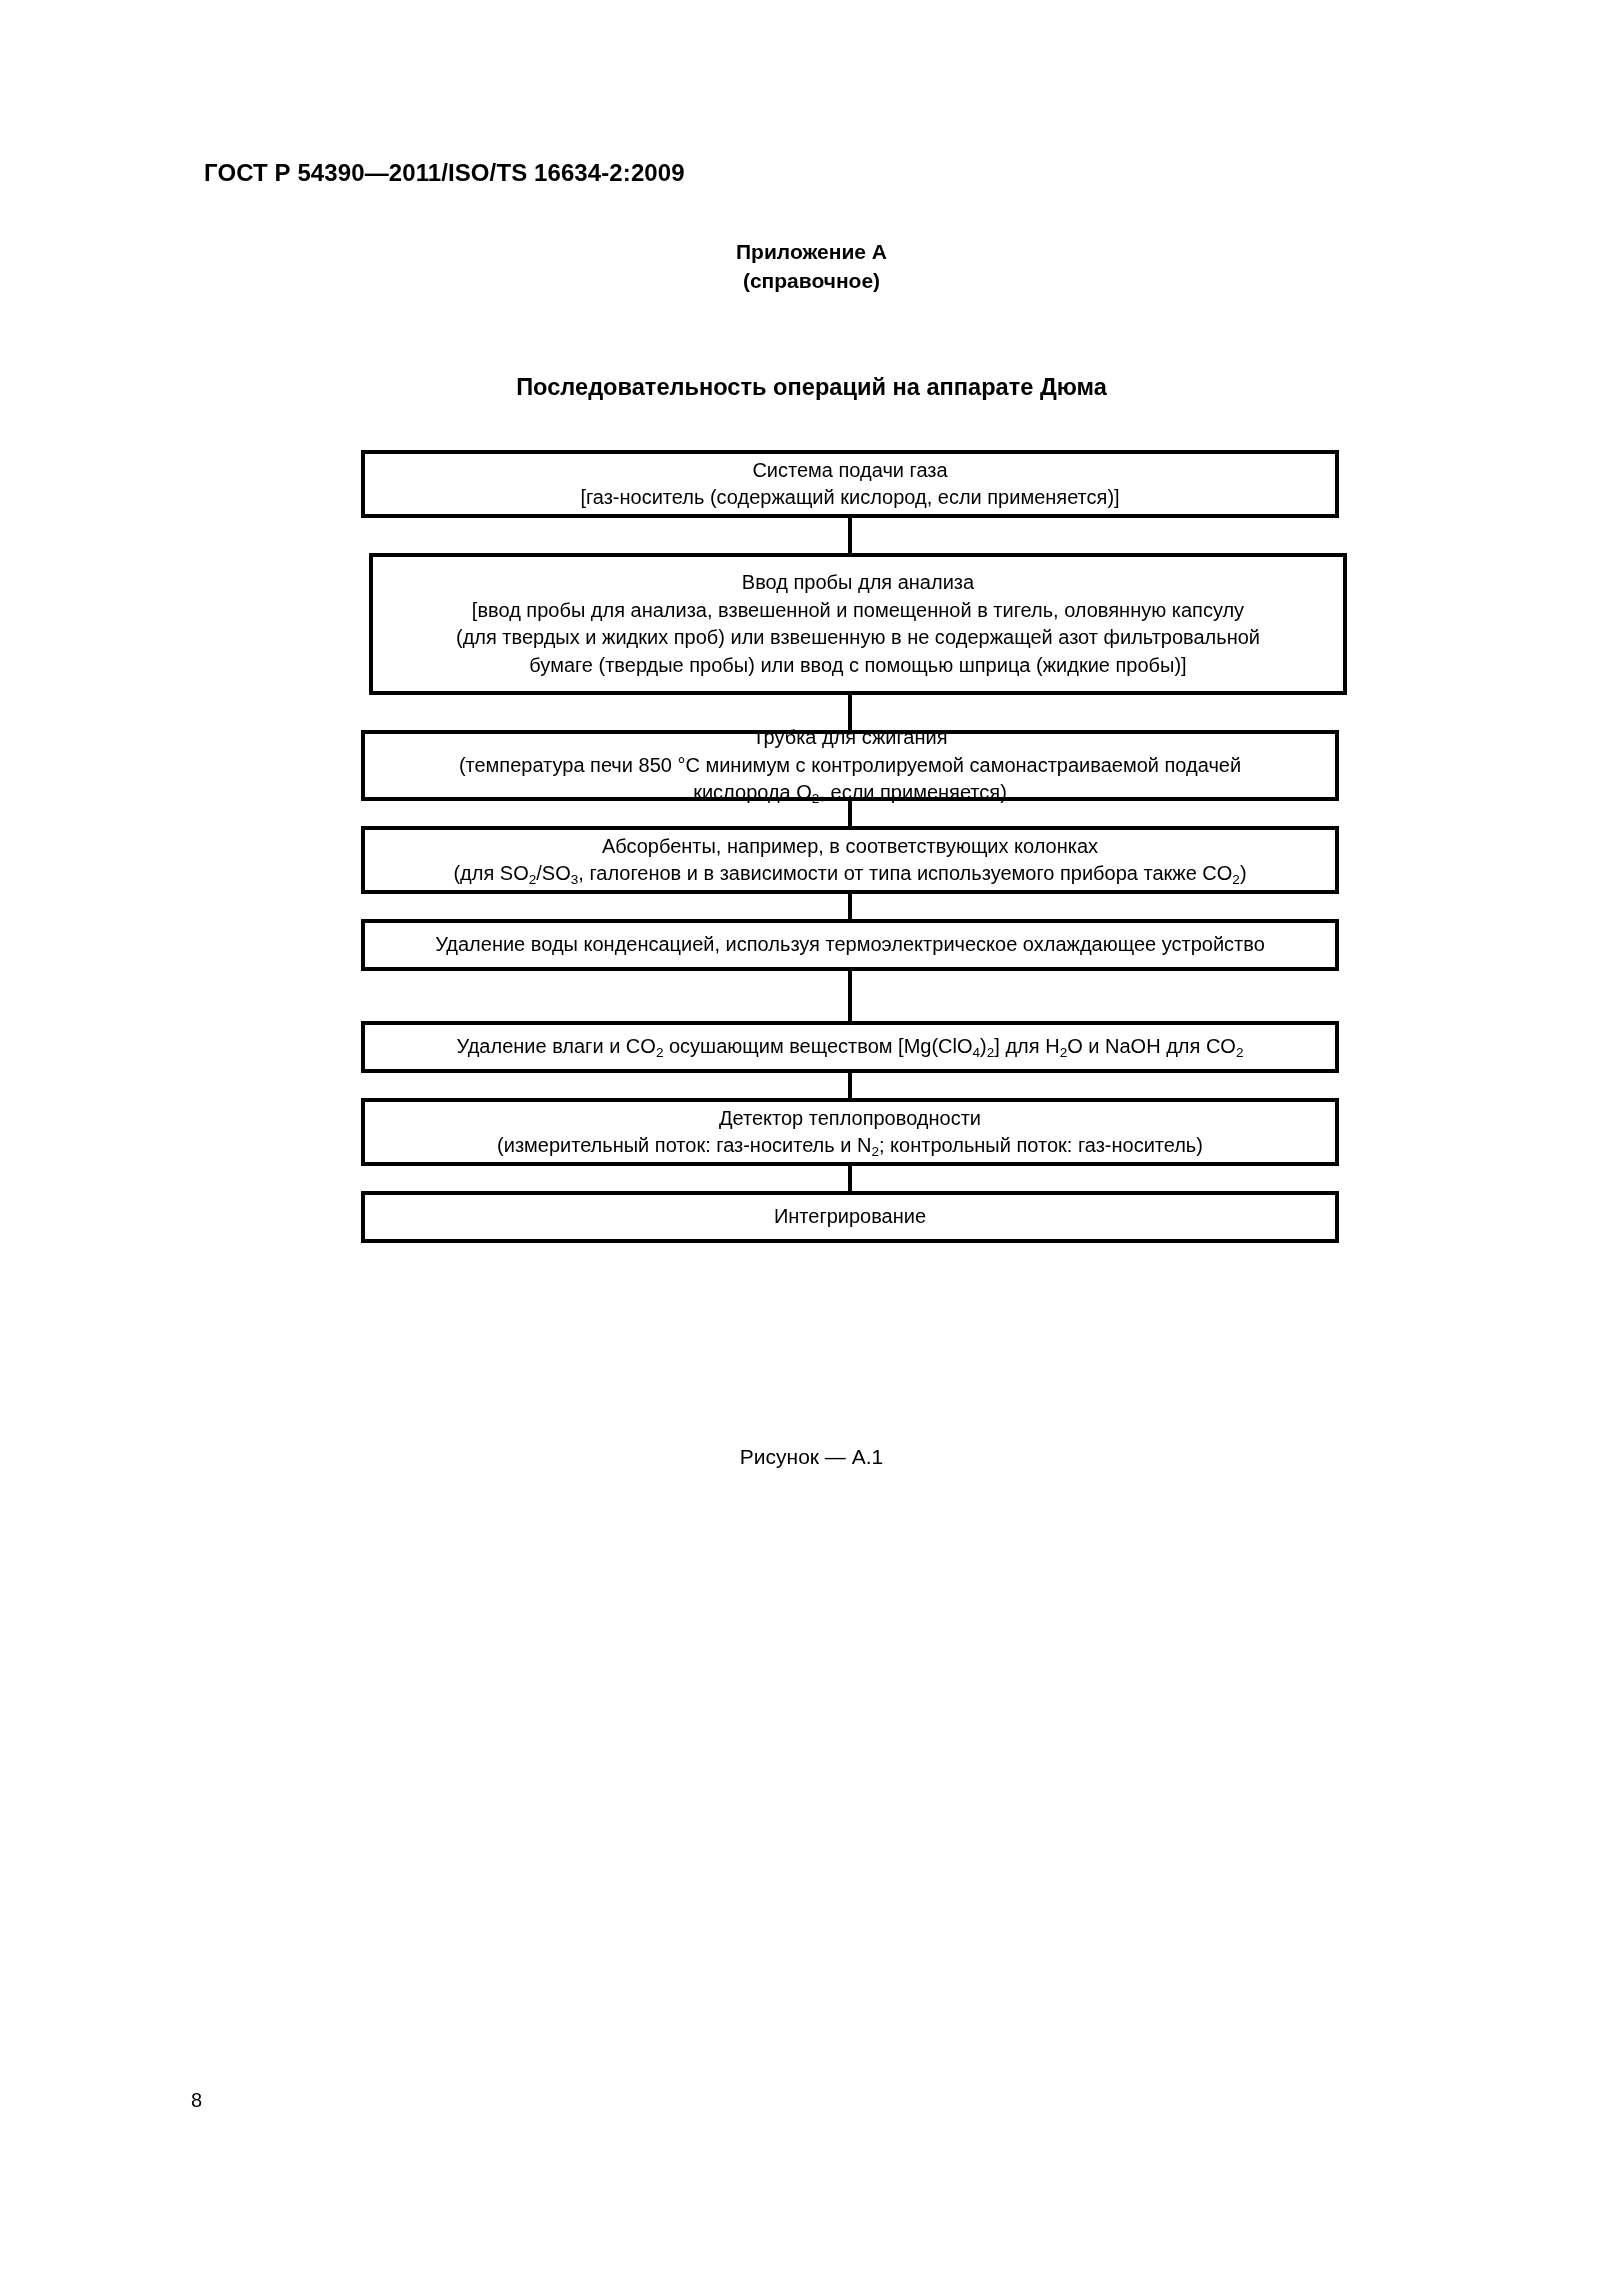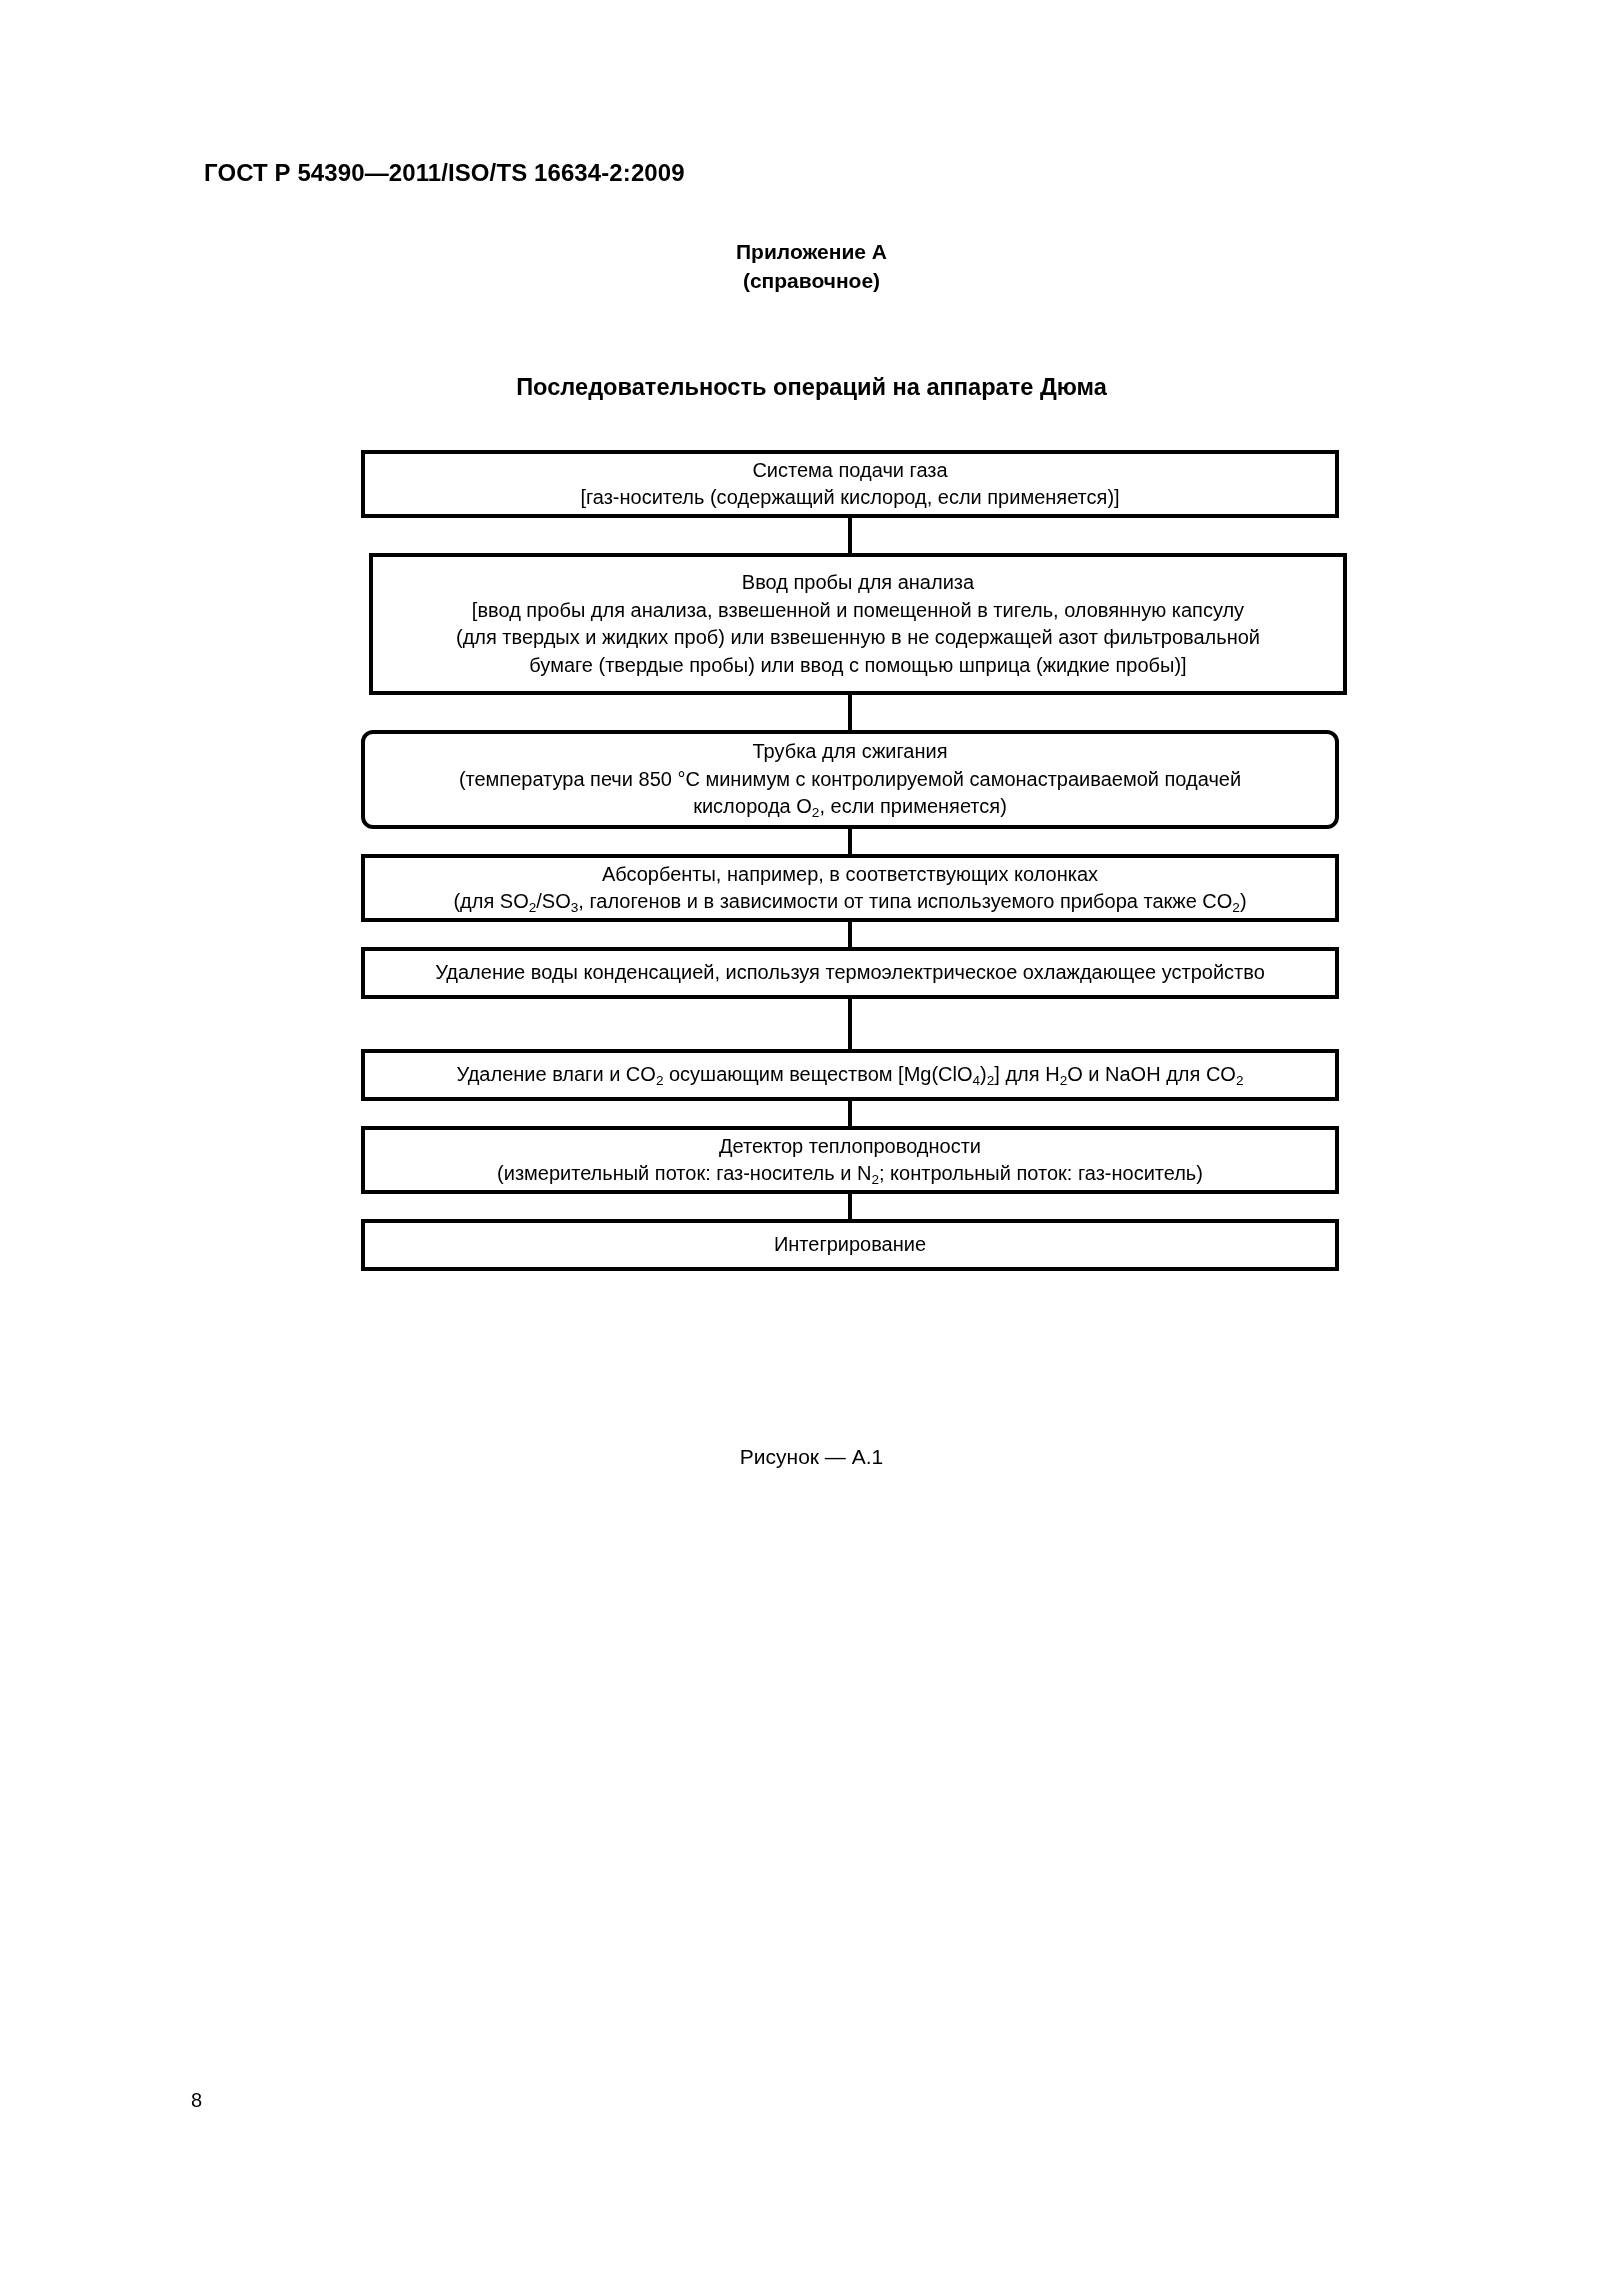--- a/index.html
+++ b/index.html
@@ -80,21 +80,21 @@
     font-size: 20px;
     line-height: 27.5px;
     padding: 3.9px 11.8px;
   }
   .fc-box .lines { width: 100%; }
   .fc-box .lines > span { display: block; white-space: nowrap; }
 
   
   .h-two   { height: 68px; }
   .h-four  { height: 142px; margin-left: 8px; }
-  .h-three { height: 99px; border-radius: 12px; }
+  .h-three { height: 71px; }
   .h-two-b { height: 68px; }
   .h-one   { height: 52px; }
 
   .fc-connector {
     width: 4.6px;
     height: 35px;
     background: #000000;
     margin: 0 auto;
   }
   .fc-connector.short { height: 25px; }

